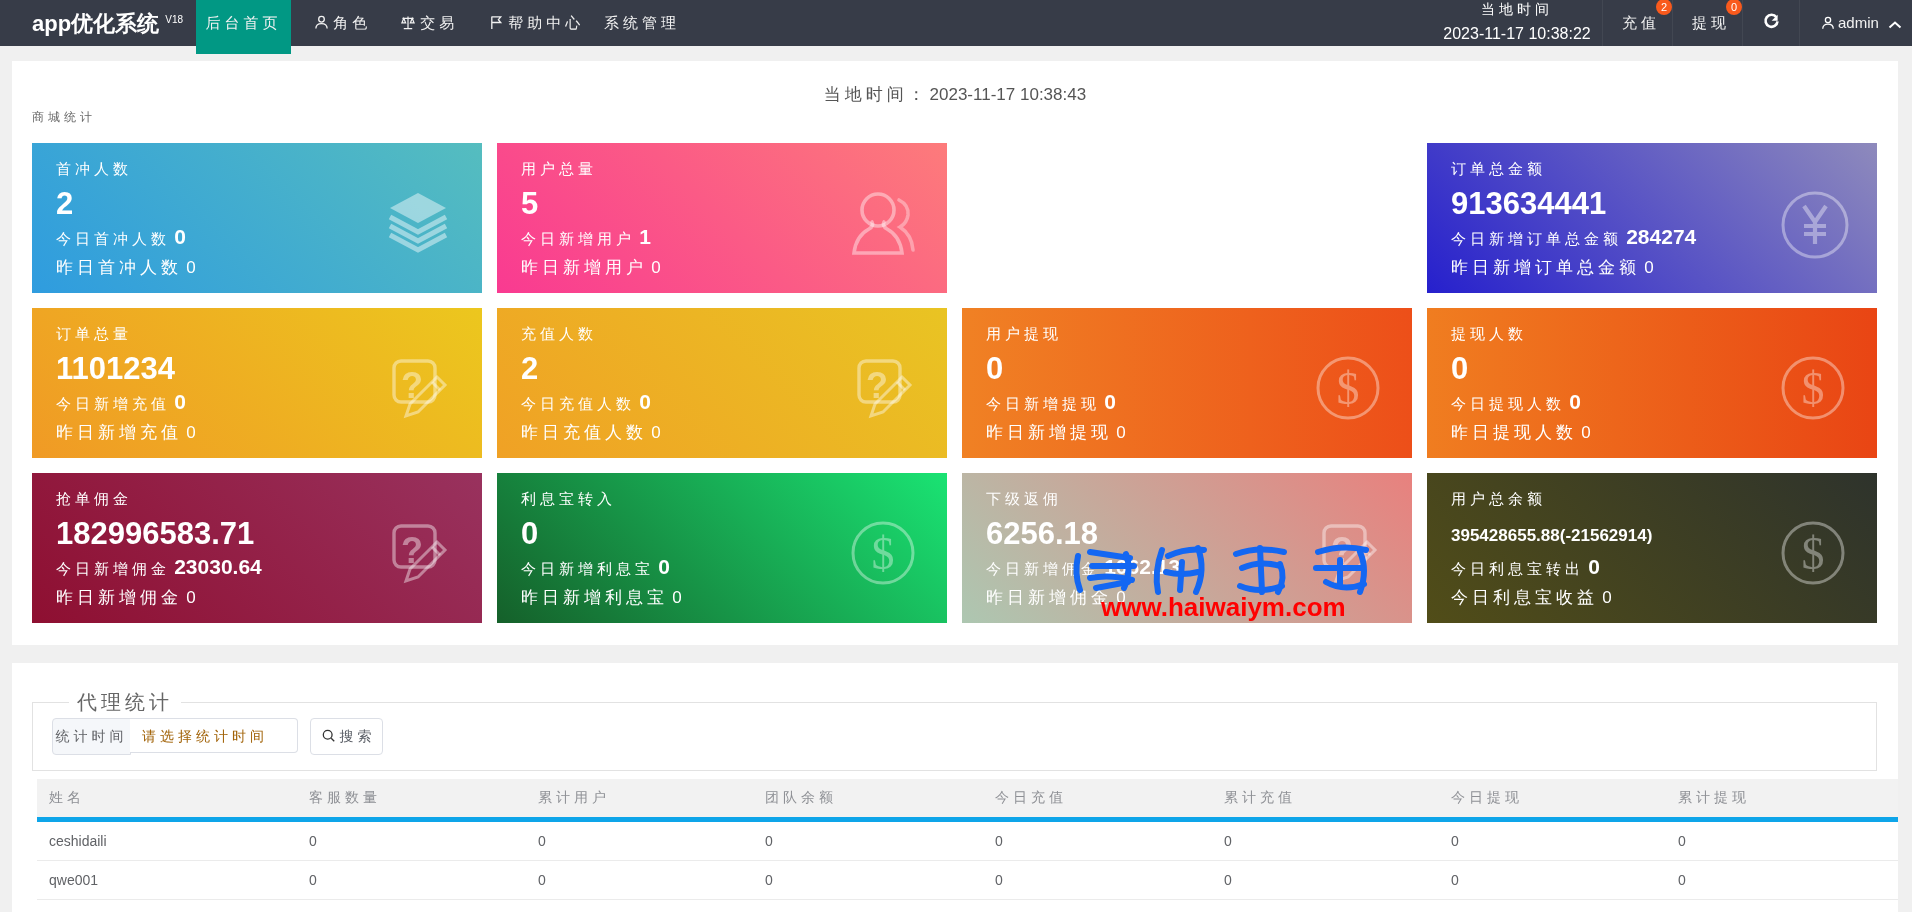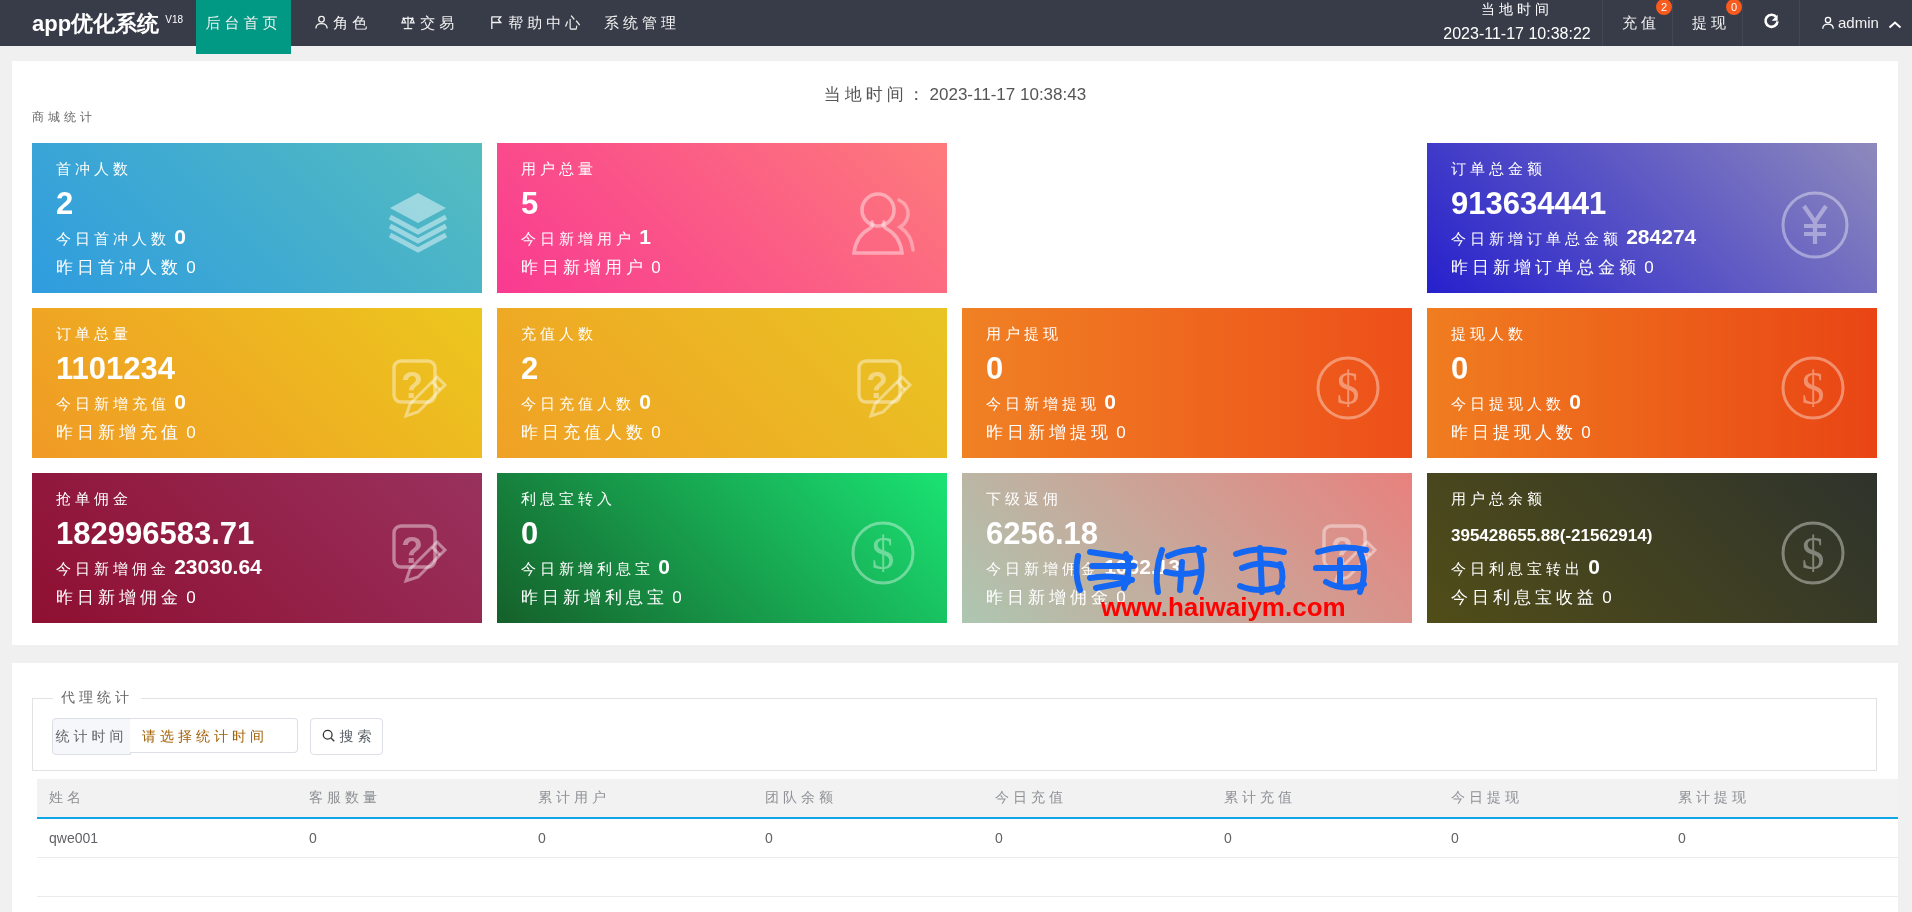--- a/index.html
+++ b/index.html
@@ -22,21 +22,21 @@
 .card .v{position:absolute;left:24px;top:45px;font-size:31px;line-height:32px;font-weight:bold}
 .card .l3{position:absolute;left:24px;top:82px;font-size:15px;line-height:24px}
 .card .l4{position:absolute;left:24px;top:113px;font-size:15px;line-height:24px}
 .card .l3 b{font-size:21px}
 .card .l4 span{font-size:17px}
 .card .ic{position:absolute;left:353px;top:47px;width:66px;height:66px}
 .cjk{letter-spacing:4px}
 fieldset{margin:0;padding:0;border:1px solid #e2e2e2}
 table{border-collapse:collapse;table-layout:fixed}
 th,td{padding:0 0 0 12px;text-align:left;font-weight:normal;overflow:hidden;white-space:nowrap}
-th{background:#f2f2f2;color:#8e9095;font-size:14px;height:38px;border-bottom:2px solid #0ea5e9}
+th{background:#f2f2f2;color:#8e9095;font-size:14px;height:38px;border-bottom:5px solid #0ea5e9}
 td{color:#606266;font-size:14px;height:38px;border-bottom:1px solid #ebebeb}
 </style></head>
 <body>
 <div class="nav">
   <div class="logo">app优化系统 <sup>V18</sup></div>
   <div class="tab active" style="left:196px;width:95px"><span class="cjk">后台首页</span></div>
   <div class="tab" style="left:314px"><svg width="15" height="15" viewBox="0 0 16 16" fill="none" stroke="#f2f2f2" stroke-width="1.4">
         <circle cx="8" cy="4.5" r="3"></circle>
         <path d="M2 14.5c0-3.6 2.6-5.3 6-5.3s6 1.7 6 5.3"></path>
       </svg> <span class="cjk">角色</span></div>
@@ -206,21 +206,21 @@
       <div class="l4"><span class="cjk">今日利息宝收益</span> <span>0</span></div>
       <div class="ic"><svg width="66" height="66" viewBox="0 0 66 66" fill="none">
           <circle cx="33" cy="33" r="30" stroke="rgba(255,255,255,.38)" stroke-width="3"></circle>
           <text x="33" y="49" font-size="46" text-anchor="middle" fill="rgba(255,255,255,.38)" font-family="Liberation Serif">$</text>
         </svg></div>
     </div>
 </div>
 
 <div class="panel" id="p2">
   <fieldset style="position:absolute;left:20px;top:26px;width:1843px;height:80px">
-    <legend style="margin-left:20px;padding:0 8px;font-size:14px;color:#666" class="cjk">代理统计</legend>
+    <legend style="margin-left:36px;padding:0 8px;font-size:20px;color:#666" class="cjk">代理统计</legend>
   </fieldset>
   <div style="position:absolute;left:40px;top:55px;width:77px;height:35px;background:#f5f7fa;border:1px solid #dcdfe6;border-radius:4px 0 0 4px;font-size:14px;color:#606266;text-align:center;line-height:35px"><span class="cjk">统计时间</span></div>
   <div style="position:absolute;left:118px;top:55px;width:168px;height:35px;background:#fff;border:1px solid #dcdfe6;border-left:none;border-radius:0 4px 4px 0;font-size:14px;color:#a16207;line-height:35px;padding-left:12px;box-sizing:border-box"><span class="cjk">请选择统计时间</span></div>
   <div style="position:absolute;left:298px;top:55px;width:71px;height:35px;background:#fff;border:1px solid #dcdfe6;border-radius:4px;font-size:14px;color:#5a5e66;text-align:center;line-height:35px"><svg width="14" height="14" viewBox="0 0 16 16" fill="none" stroke="#333" stroke-width="1.5" style="vertical-align:-2px">
         <circle cx="6.5" cy="6.5" r="5"></circle>
         <path d="M10.5 10.5L14 14"></path>
       </svg> 搜 索</div>
   <table style="position:absolute;left:25px;top:116px;width:1861px">
     <colgroup>
         <col style="width:260px">
@@ -235,20 +235,30 @@
     <tbody>
         <tr>
           <th><span class="cjk">姓名</span></th>
           <th><span class="cjk">客服数量</span></th>
           <th><span class="cjk">累计用户</span></th>
           <th><span class="cjk">团队余额</span></th>
           <th><span class="cjk">今日充值</span></th>
           <th><span class="cjk">累计充值</span></th>
           <th><span class="cjk">今日提现</span></th>
           <th><span class="cjk">累计提现</span></th>
+        </tr>
+    <tr>
+          <td>ceshidaili</td>
+          <td>0</td>
+          <td>0</td>
+          <td>0</td>
+          <td>0</td>
+          <td>0</td>
+          <td>0</td>
+          <td>0</td>
         </tr>
     <tr>
           <td>qwe001</td>
           <td>0</td>
           <td>0</td>
           <td>0</td>
           <td>0</td>
           <td>0</td>
           <td>0</td>
           <td>0</td>

